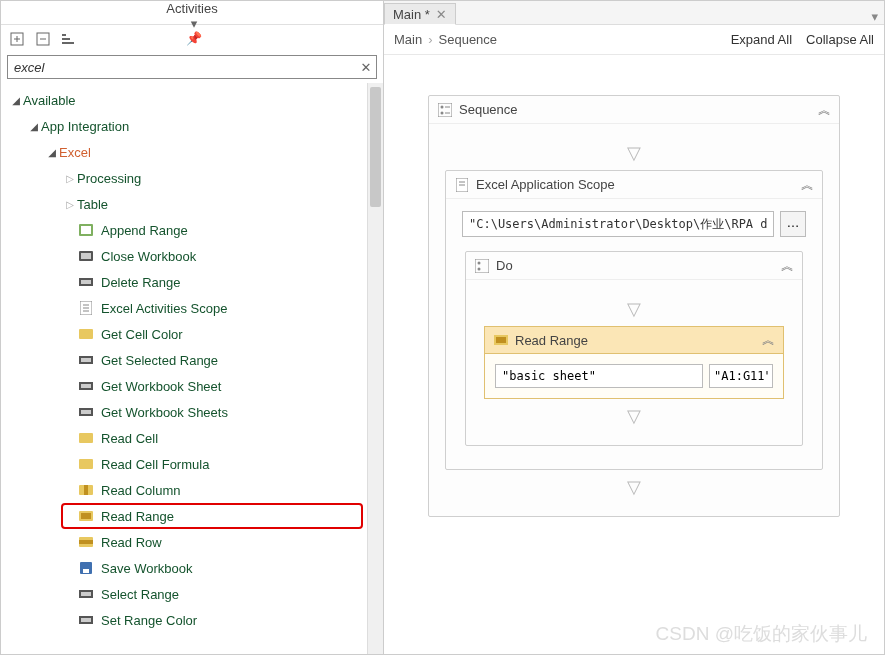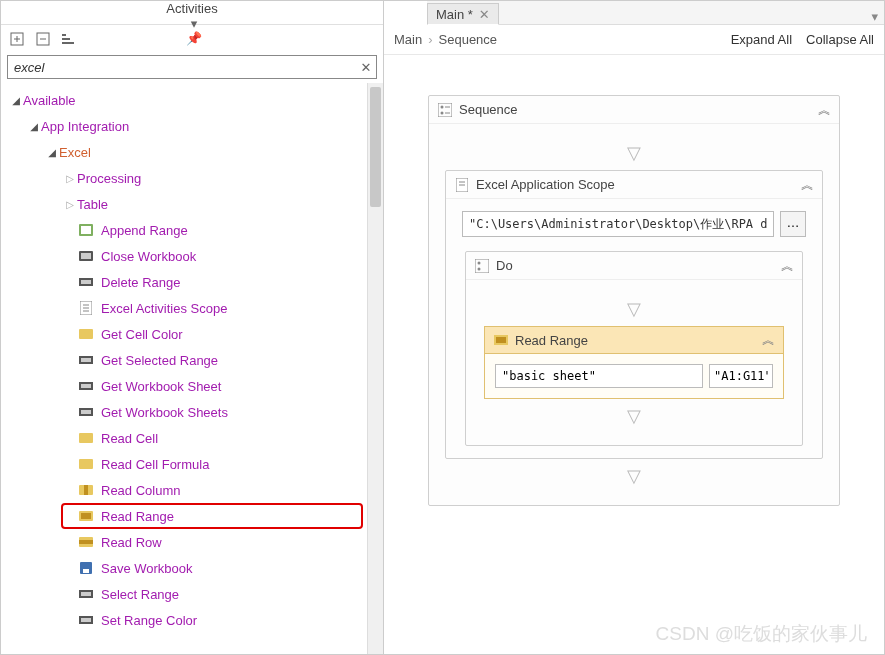--- a/index.html
+++ b/index.html
@@ -16,28 +16,28 @@
 .search-x { width: 20px; text-align: center; color: #666; cursor: pointer; }
 
 .tree-wrap { flex: 1; overflow: hidden; position: relative; display: flex; }
 .tree { flex: 1; overflow-y: auto; padding: 4px 0 4px 2px; }
 .tree ul { list-style: none; margin: 0; padding: 0 0 0 18px; }
 .tree > ul { padding-left: 4px; }
 .tree li { padding: 0; }
 .node { display: flex; align-items: center; height: 26px; padding-left: 2px; cursor: pointer; }
 .tw { width: 14px; text-align: center; color: #555; font-size: 10px; }
 .ic { width: 18px; height: 16px; display: flex; align-items: center; justify-content: center; margin-right: 6px; }
-.lbl { color: #a21caf; }
+.lbl { color: #14532d; }
 .lbl.hl { color: #d06030; }
 .highlight-box { border: 2px solid #e00000; border-radius: 4px; padding: 0 4px 0 0; margin-right: 4px; }
 .vscroll { width: 16px; background: #f0f0f0; border-left: 1px solid #ddd; position: relative; }
 .vscroll .thumb { position: absolute; left: 2px; right: 2px; top: 4px; height: 120px; background: #c8c8c8; border-radius: 2px; }
 
 .right-panel { flex: 1; border: 1px solid #ccc; border-left: none; display: flex; flex-direction: column; background: #fff; }
-.tabs-row { height: 24px; display: flex; align-items: flex-end; background: #f5f5f5; border-bottom: 1px solid #ddd; margin-left: 43px; }
+.tabs-row { height: 24px; display: flex; align-items: flex-end; background: #f5f5f5; border-bottom: 1px solid #ddd; }
 .tab { height: 22px; padding: 0 8px; display: flex; align-items: center; gap: 6px; background: #eaeaea; border: 1px solid #ccc; border-bottom: 1px solid #fff; color: #444; position: relative; top: 1px; }
 .tab .tx { color: #888; cursor: pointer; }
 .tabs-row .chev { margin-left: auto; color: #888; padding: 0 6px; }
 .crumb-row { height: 30px; display: flex; align-items: center; padding: 0 10px; border-bottom: 1px solid #e8e8e8; color: #555; }
 .crumb-row .sep { color: #aaa; margin: 0 6px; }
 .crumb-row .right-actions { margin-left: auto; display: flex; gap: 14px; }
 .crumb-row .right-actions span { color: #333; cursor: pointer; }
 
 .canvas { flex: 1; background: #fff; overflow: auto; padding: 40px 44px; }
 .act { border: 1px solid #cfcfcf; background: #fdfdfd; border-radius: 2px; }
@@ -45,21 +45,21 @@
 .act-hdr .cicon { width: 16px; height: 16px; display: flex; align-items: center; justify-content: center; }
 .act-hdr .caret { margin-left: auto; color: #888; cursor: pointer; }
 .act-body { padding: 12px 16px; }
 .drop-arrow { display: flex; justify-content: center; color: #bbb; font-size: 18px; padding: 6px 0; }
 
 .seq-outer { width: 412px; }
 .scope { margin: 0; }
 .path-row { display: flex; gap: 6px; margin-bottom: 14px; }
 .path-input { flex: 1; height: 26px; border: 1px solid #bbb; padding: 0 6px; color: #333; font-family: Consolas, monospace; font-size: 12px; background: #fff; }
 .ellips-btn { width: 26px; height: 26px; border: 1px solid #bbb; background: #f4f4f4; text-align: center; line-height: 22px; cursor: pointer; }
-.do-box { width: 338px; margin: 0 auto; }
+.do-box { width: 338px; margin: 11px auto; }
 .readrange { width: 300px; margin: 0 auto; }
 .rr-hdr { background: #fbe6b6; border: 1px solid #e0c070; }
 .rr-body { display: flex; gap: 6px; padding: 10px; background: #fffdf6; border: 1px solid #e0c070; border-top: none; }
 .rr-in1 { flex: 1; height: 24px; border: 1px solid #bbb; padding: 0 6px; font-family: Consolas, monospace; font-size: 12px; }
 .rr-in2 { width: 64px; height: 24px; border: 1px solid #bbb; padding: 0 4px; font-family: Consolas, monospace; font-size: 12px; }
 
 .watermark { position: fixed; right: 18px; bottom: 8px; color: #ddd; font-size: 19px; pointer-events: none; }
 
 
 svg { display: block; }

